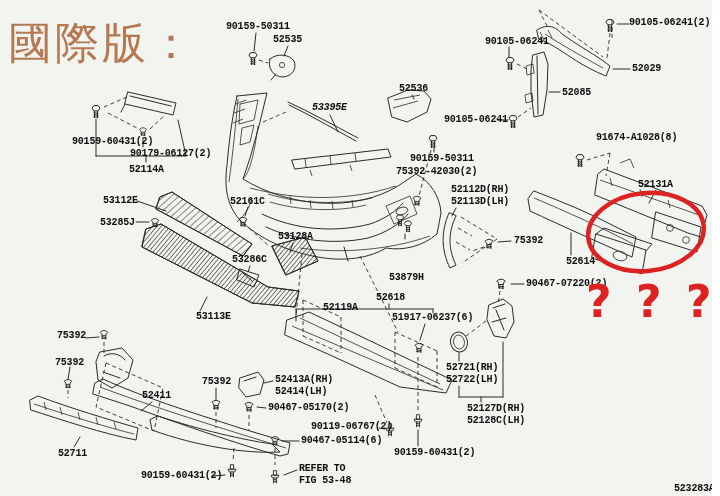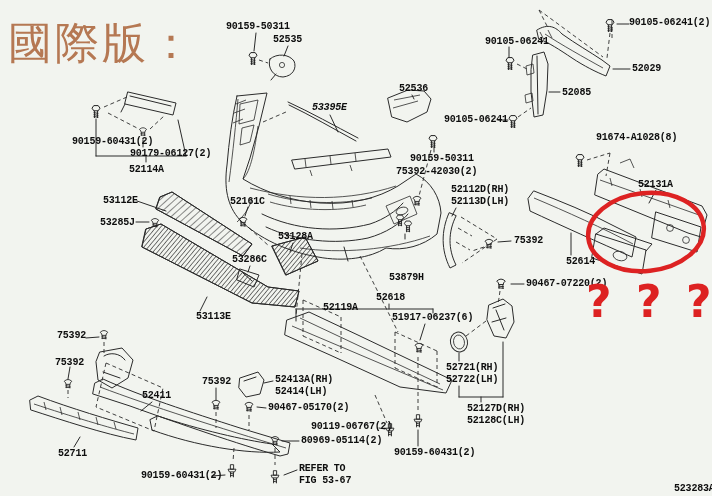--- a/index.html
+++ b/index.html
@@ -314,25 +314,25 @@
       <div class="plabel" style="left: 446px; top: 362px;">52721(RH)</div>
       <div class="plabel" style="left: 446px; top: 374px;">52722(LH)</div>
       <div class="plabel" style="left: 275px; top: 374px;">52413A(RH)</div>
       <div class="plabel" style="left: 275px; top: 386px;">52414(LH)</div>
       <div class="plabel" style="left: 202px; top: 376px;">75392</div>
       <div class="plabel" style="left: 142px; top: 390px;">52411</div>
       <div class="plabel" style="left: 268px; top: 402px;">90467-05170(2)</div>
       <div class="plabel" style="left: 467px; top: 403px;">52127D(RH)</div>
       <div class="plabel" style="left: 467px; top: 415px;">52128C(LH)</div>
       <div class="plabel" style="left: 311px; top: 421px;">90119-06767(2)</div>
-      <div class="plabel" style="left: 301px; top: 435px;">80969-05114(2)</div>
+      <div class="plabel" style="left: 301px; top: 435px;">90467-05114(6)</div>
       <div class="plabel" style="left: 58px; top: 448px;">52711</div>
       <div class="plabel" style="left: 394px; top: 447px;">90159-60431(2)</div>
       <div class="plabel" style="left: 299px; top: 463px;">REFER TO</div>
-      <div class="plabel" style="left: 299px; top: 475px;">FIG 53-67</div>
+      <div class="plabel" style="left: 299px; top: 475px;">FIG 53-48</div>
       <div class="plabel" style="left: 141px; top: 470px;">90159-60431(2)</div>
     </div>
 
   <div id="qmarks">
       <div class="qmark" style="left: 586px; top: 280px;">?</div>
       <div class="qmark" style="left: 636px; top: 280px;">?</div>
       <div class="qmark" style="left: 686px; top: 280px;">?</div>
     </div>
 
   <div class="fig-code">523283A</div>

